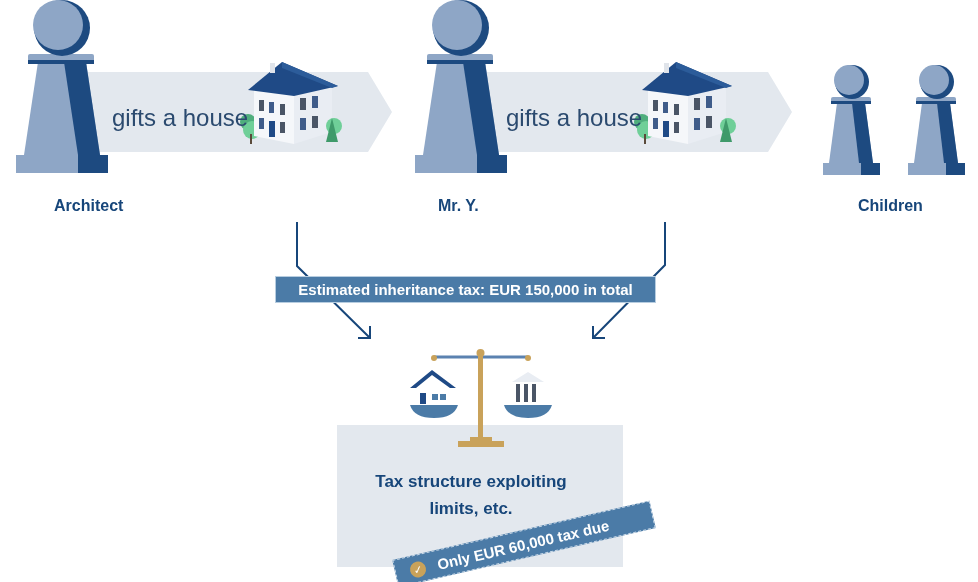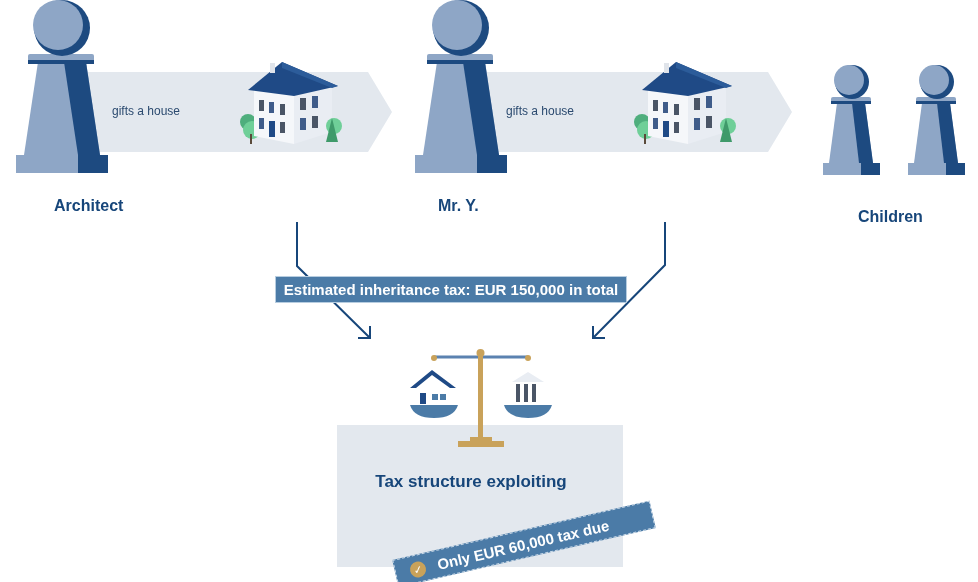--- a/index.html
+++ b/index.html
@@ -1,21 +1,21 @@
 <!DOCTYPE html>
 <html><head>
 <meta charset="utf-8">
 <style>
   html, body { margin: 0; padding: 0; background: #ffffff; }
   body { width: 978px; height: 582px; position: relative; overflow: hidden;
          font-family: "Liberation Sans", "DejaVu Sans", sans-serif; }
   .abs { position: absolute; }
-  .band-label { position: absolute; font-size: 12px; color: #2b4a6f; white-space: nowrap; }
+  .band-label { position: absolute; font-size: 24px; color: #2b4a6f; white-space: nowrap; }
   .actor-label { position: absolute; font-weight: bold; font-size: 16px; color: #17467a; white-space: nowrap; }
-  .banner { position: absolute; left: 275px; top: 276px; width: 352px; height: 27px;
+  .banner { position: absolute; left: 275px; top: 276px; width: 381px; height: 27px;
             background: #4b7ba7; border: 1px solid #b7cde0; box-sizing: border-box;
             color: #ffffff; font-weight: bold; font-size: 15px; line-height: 25px; text-align: center; white-space: nowrap; }
   .result-text { position: absolute; left: 337px; top: 468px; width: 268px; text-align: center;
                  color: #17467a; font-weight: bold; font-size: 17px; line-height: 27px; }
   .ribbon { position: absolute; left: 392px; top: 530px; width: 264px; height: 28px;
             background: #4b7ba7; border: 1px dashed #c9d9e8; box-sizing: border-box;
             transform: rotate(-13deg); transform-origin: center center;
             color: #ffffff; font-weight: bold; font-size: 15px; line-height: 26px; white-space: nowrap; }
   .ribbon .check { display: inline-block; width: 16px; height: 16px; border-radius: 50%; background: #c9a25a;
                    color: #ffffff; font-size: 11px; line-height: 16px; text-align: center; margin: 0 12px 0 14px; vertical-align: middle; }
@@ -128,23 +128,24 @@
     <rect x="524" y="384" width="4" height="18" fill="#4a5566"></rect>
     <rect x="532" y="384" width="4" height="18" fill="#4a5566"></rect>
   </g>
 </svg>
 
 <div class="band-label" style="left:112px;top:104px;">gifts a house</div>
 <div class="band-label" style="left:506px;top:104px;">gifts a house</div>
 
 <div class="actor-label" style="left:22px;top:197px;margin-left:32px;">Architect</div>
 <div class="actor-label" style="left:438px;top:197px;text-align:center;">Mr. Y.</div>
-<div class="actor-label" style="left:858px;top:208px;">Children</div>
+<div class="actor-label" style="left:858px;top:197px;">Children</div>
 
 <div class="banner">Estimated inheritance tax: EUR 150,000 in total</div>
 
 <div class="result-text">
   <div>Tax structure exploiting</div>
+  <div>limits, etc.</div>
 </div>
 
 <div class="ribbon">
   <span class="check">✓</span><span class="rtext">Only EUR 60,000 tax due</span>
 </div>
 
 </body></html>

